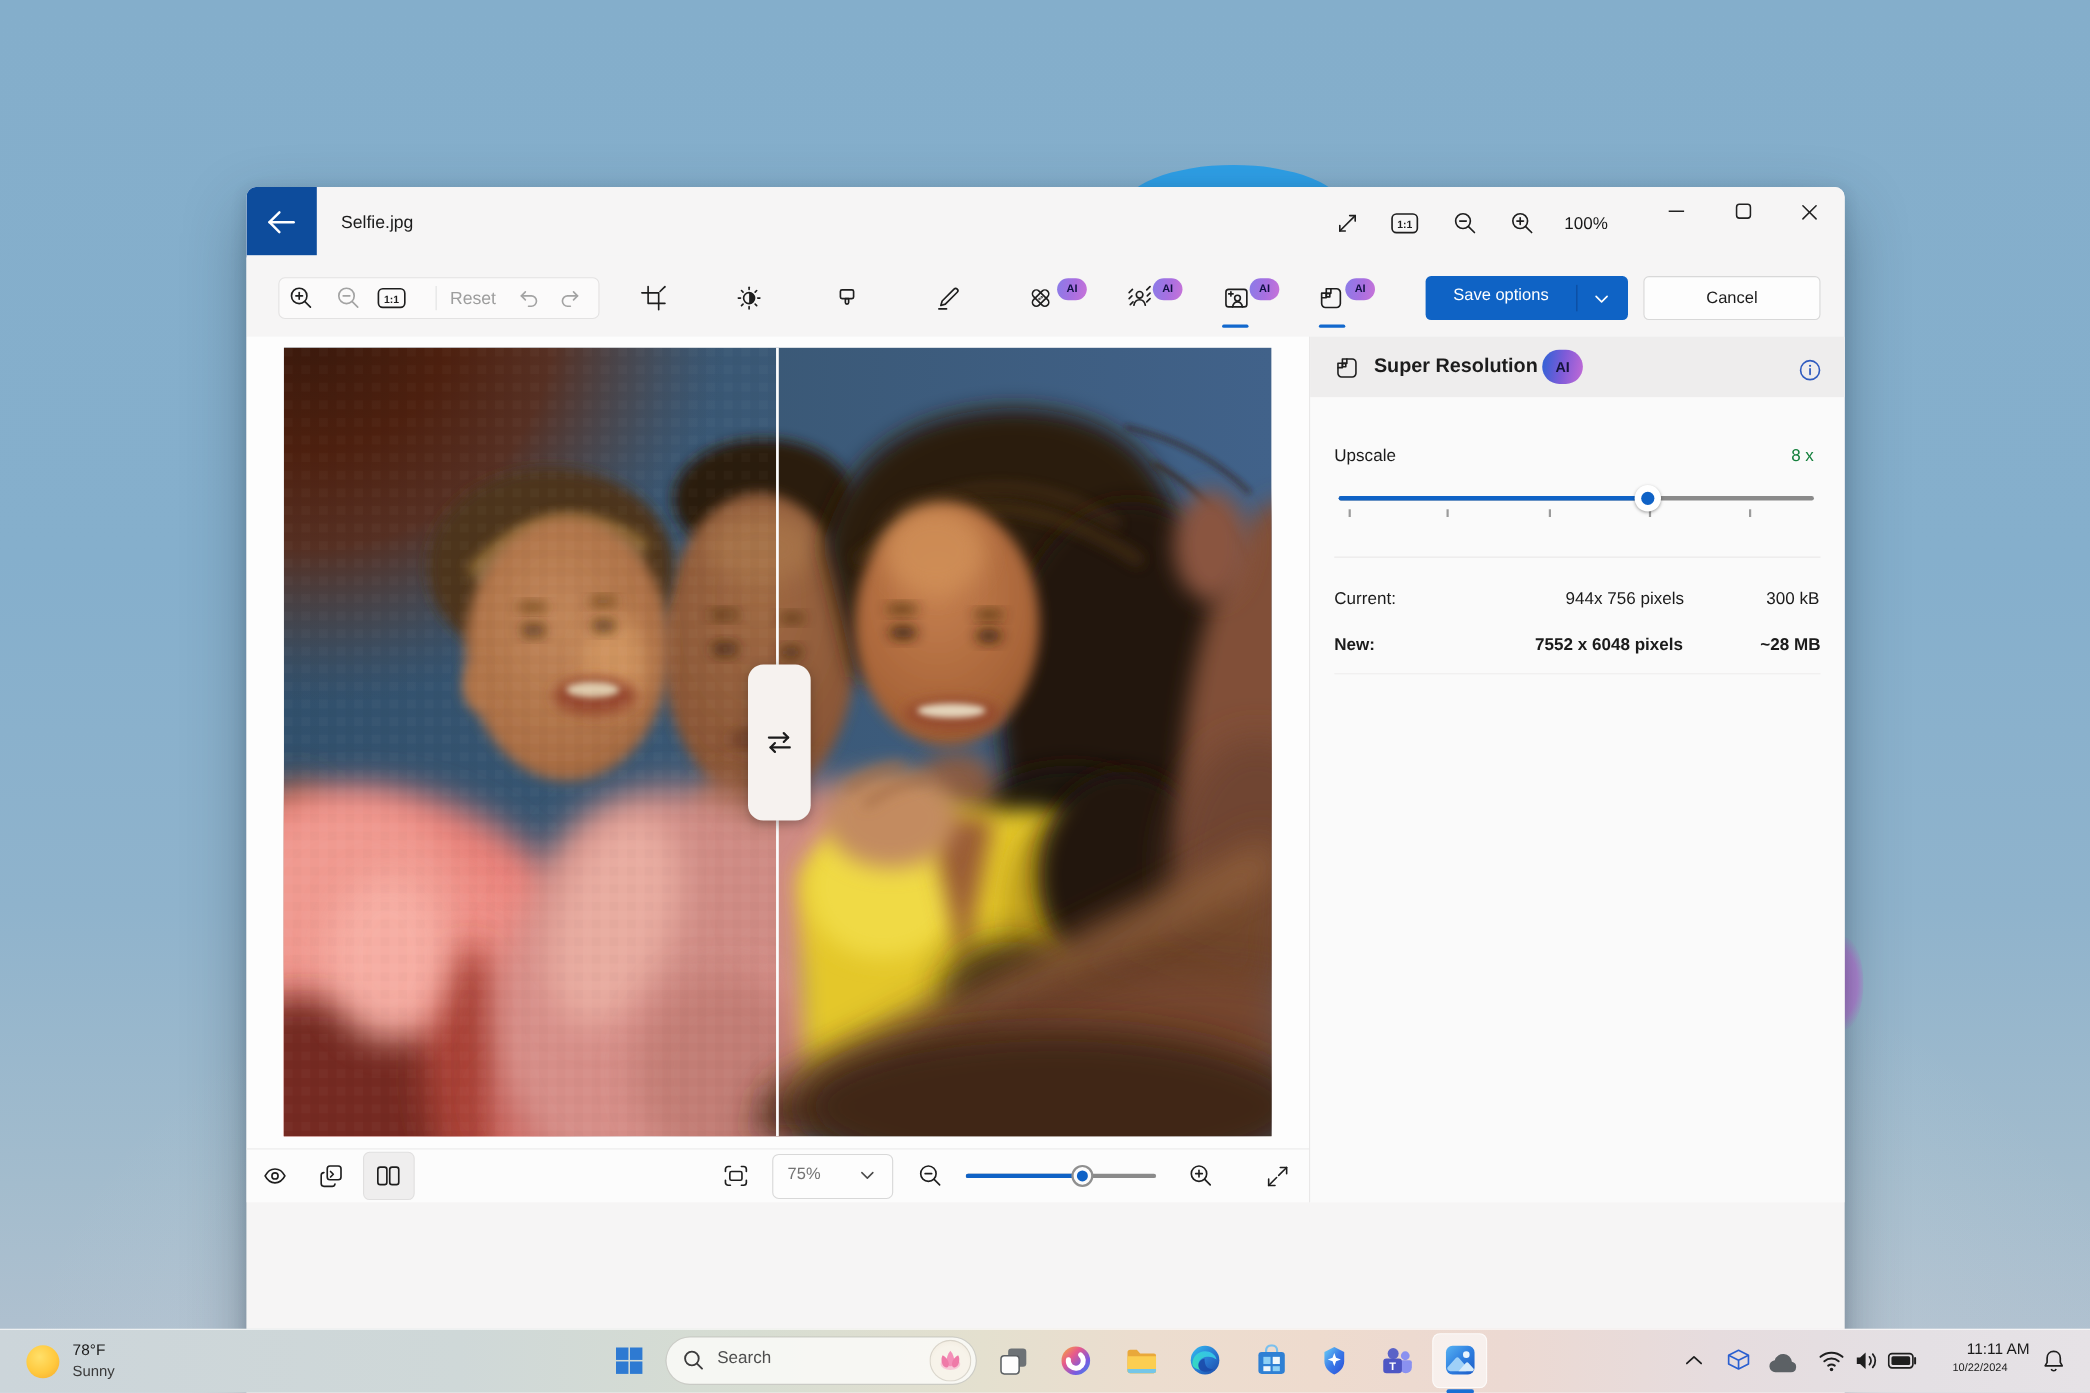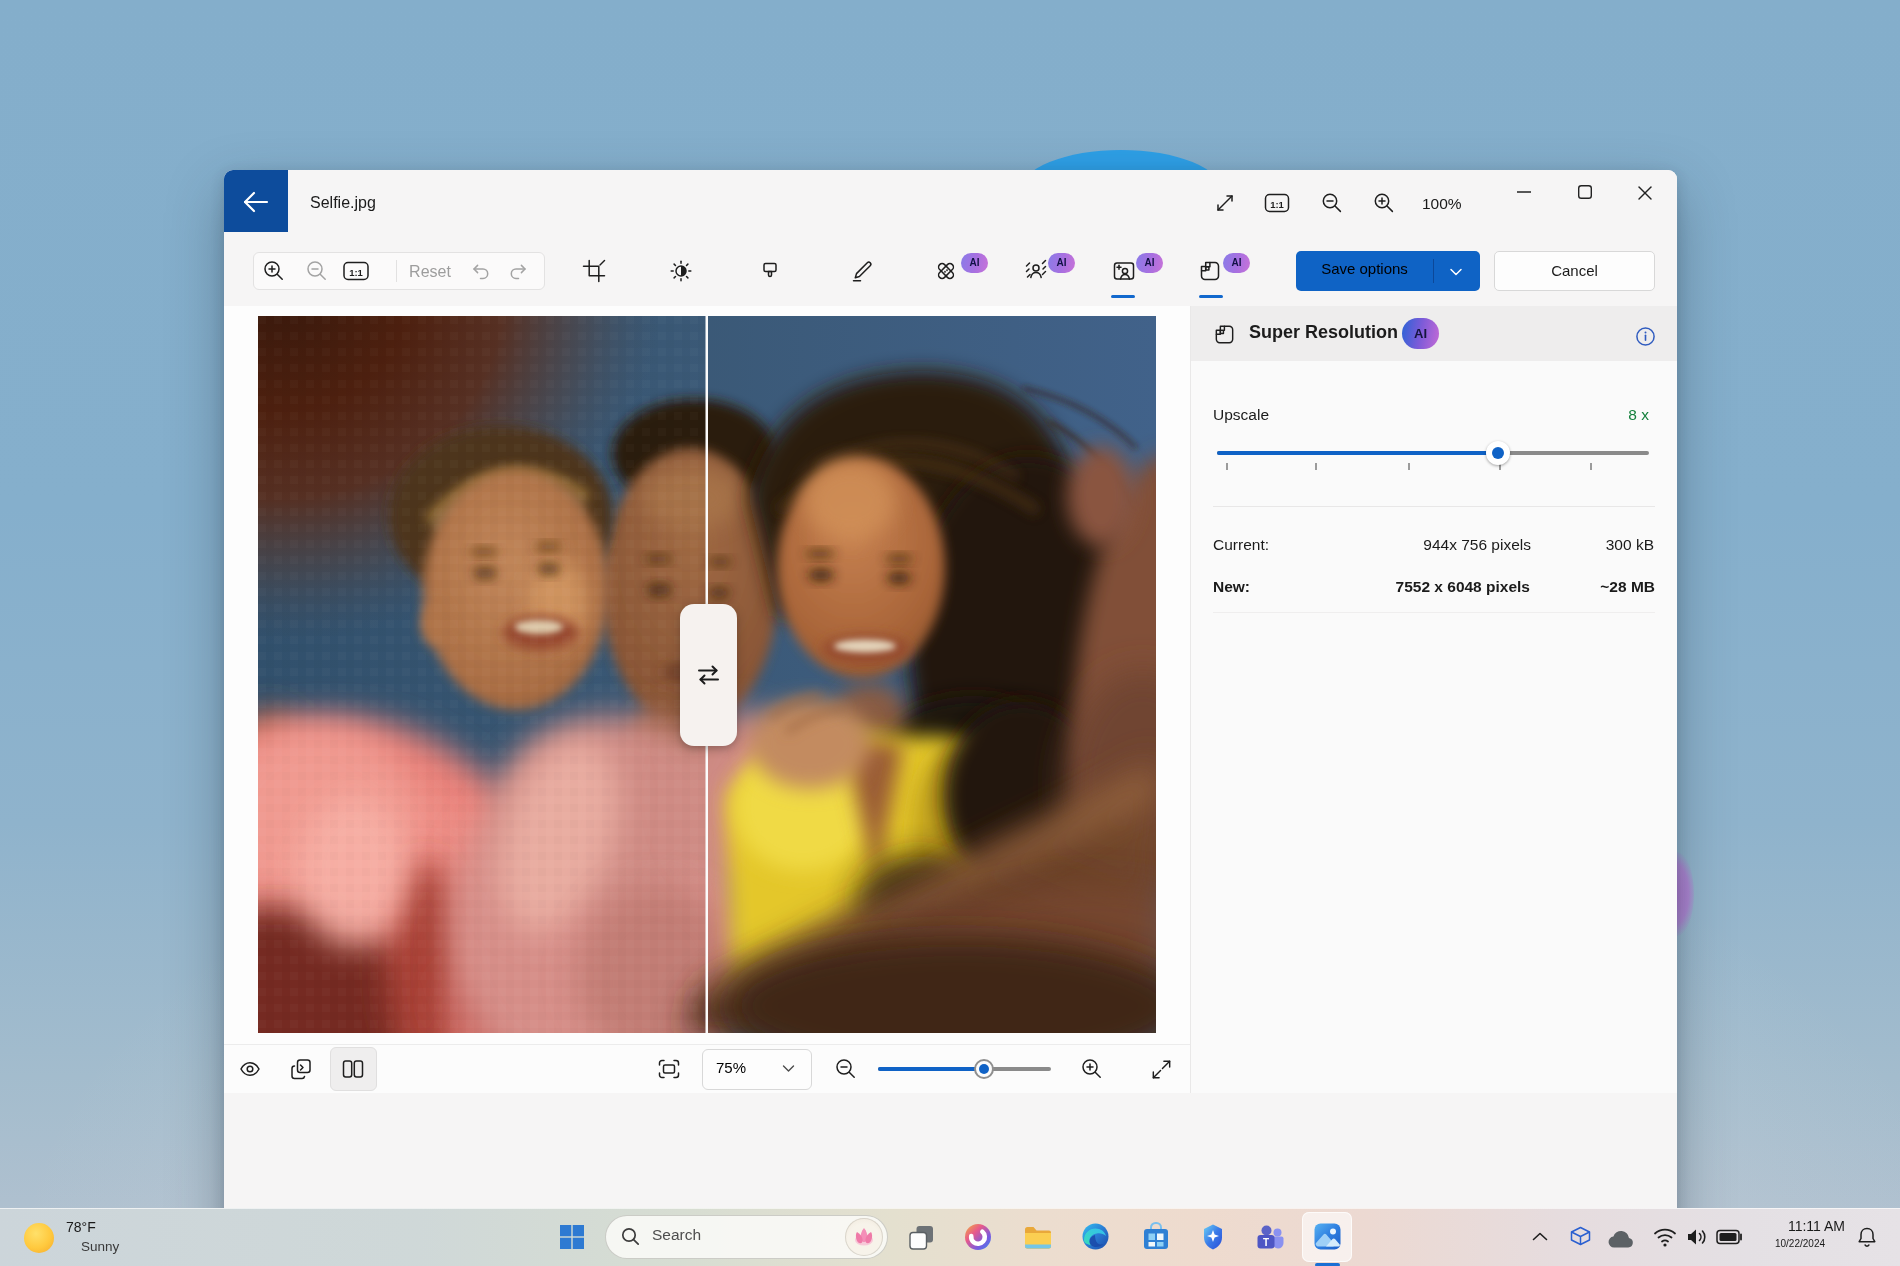--- a/index.html
+++ b/index.html
@@ -240,21 +240,21 @@
           <path d="M13 4.5h5A3.5 3.5 0 0 1 21.5 8v10a3.5 3.5 0 0 1-3.5 3.5H8A3.5 3.5 0 0 1 4.5 18v-5"></path>
           <rect x="4.5" y="8.5" width="4.2" height="4.2"></rect>
           <rect x="8.7" y="4.5" width="4.2" height="4.2"></rect>
           <rect x="8.7" y="8.7" width="3.2" height="3.2"></rect>
         </g>
       </svg>
       <div class="aibadge" style="left:999px; top:21px;">AI</div>
       <div class="abs" style="left:887px; top:63px; width:24px; height:3px; background:#1268cd; border-radius:2px;"></div>
       <div class="abs" style="left:975px; top:63px; width:24px; height:3px; background:#1268cd; border-radius:2px;"></div>
       <div class="abs" style="left:1072px; top:19px; width:184px; height:40px; background:#0f63c5; border-radius:5px;">
-        <div class="abs" style="left:0; top:9px; width:137px; text-align:center; font-size:15px; color:#000000;">Save options</div>
+        <div class="abs" style="left:0; top:9px; width:137px; text-align:center; font-size:15px; color:#ffffff;">Save options</div>
         <div class="abs" style="left:137px; top:8px; width:1px; height:24px; background:rgba(8,40,100,0.45);"></div>
         <svg class="abs" style="left:153px; top:15px;" width="14" height="12" viewBox="0 0 14 12">
           <path d="M2 3.5 7 8.5l5-5" stroke="#fff" stroke-width="1.5" fill="none" stroke-linecap="round" stroke-linejoin="round"></path>
         </svg>
       </div>
       <div class="abs" style="left:1270px; top:19px; width:161px; height:40px; background:#fdfdfd; border:1px solid #d8d8d8; border-radius:5px; text-align:center; line-height:38px; font-size:15px; color:#1b1b1b;">Cancel</div>
     </div>
     <div id="canvas">
       <svg class="abs" style="left:34px; top:10px;" width="898" height="717" viewBox="0 0 898 717">
         <defs>
@@ -459,21 +459,21 @@
           <rect x="14.3" y="5" width="8.2" height="16" rx="2.2"></rect>
         </g>
       </svg>
       <svg class="abs" style="left:432px; top:11px;" width="26" height="26" viewBox="0 0 26 26">
         <g class="ic" stroke-width="1.6">
           <path d="M8 4.5H6A2.5 2.5 0 0 0 3.5 7v2M18 4.5h2A2.5 2.5 0 0 1 22.5 7v2M8 21.5H6A2.5 2.5 0 0 1 3.5 19v-2M18 21.5h2a2.5 2.5 0 0 0 2.5-2.5v-2"></path>
           <rect x="7.5" y="9" width="11" height="8" rx="1.5"></rect>
         </g>
       </svg>
       <div class="abs" style="left:478px; top:4px; width:110px; height:41px; background:#fdfdfd; border:1px solid #d8d8d8; border-radius:6px;"></div>
-      <div class="abs" style="left:492px; top:14px; font-size:15px; color:#000000;">75%</div>
+      <div class="abs" style="left:492px; top:14px; font-size:15px; color:#737373;">75%</div>
       <svg class="abs" style="left:558px; top:18px;" width="13" height="11" viewBox="0 0 13 11">
         <path d="M1.5 3 6.5 8l5-5" stroke="#4a4a4a" stroke-width="1.4" fill="none" stroke-linecap="round" stroke-linejoin="round"></path>
       </svg>
       <svg class="abs" style="left:609px; top:11px;" width="26" height="26" viewBox="0 0 26 26">
         <g class="ic">
             <circle cx="11" cy="11" r="7"></circle>
             <path d="M16.2 16.2l5 5"></path>
             <path d="M8 11h6"></path>
           </g>
       </svg>
@@ -495,21 +495,21 @@
             <path d="M21.5 4.5 14 12"></path>
             <path d="M10.5 21.5h-6v-6"></path>
             <path d="M4.5 21.5 12 14"></path>
           </g>
       </svg>
     </div>
   </div>
   <div id="taskbar">
     <div class="abs" style="left:24px; top:14px; width:30px; height:30px; border-radius:50%; background:radial-gradient(circle at 40% 35%, #ffe06a 0%, #ffc93e 55%, #f5a82a 100%);"></div>
     <div class="abs" style="left:66px; top:10px; font-size:14px; color:#1a1a1a;">78°F</div>
-    <div class="abs" style="left:66px; top:30px; font-size:13.5px; color:#3a3a3a;margin-left:15px;">Sunny</div>
+    <div class="abs" style="left:66px; top:30px; font-size:13.5px; color:#3a3a3a;">Sunny</div>
     <svg class="abs" style="left:559px; top:15px;" width="26" height="26" viewBox="0 0 26 26">
       <rect x="1" y="1" width="11.3" height="11.3" fill="#2e7ad2"></rect>
       <rect x="13.7" y="1" width="11.3" height="11.3" fill="#2e7ad2"></rect>
       <rect x="1" y="13.7" width="11.3" height="11.3" fill="#2e7ad2"></rect>
       <rect x="13.7" y="13.7" width="11.3" height="11.3" fill="#2e7ad2"></rect>
     </svg>
     <div class="abs" style="left:605px; top:6px; width:283px; height:44px; border-radius:22px; background:rgba(253,253,250,0.82); border:1px solid rgba(150,150,145,0.45);"></div>
     <svg class="abs" style="left:620px; top:17px;" width="22" height="22" viewBox="0 0 22 22">
       <g stroke="#3c3c3c" stroke-width="1.7" fill="none" stroke-linecap="round">
           <circle cx="9" cy="9" r="6.2"></circle>

